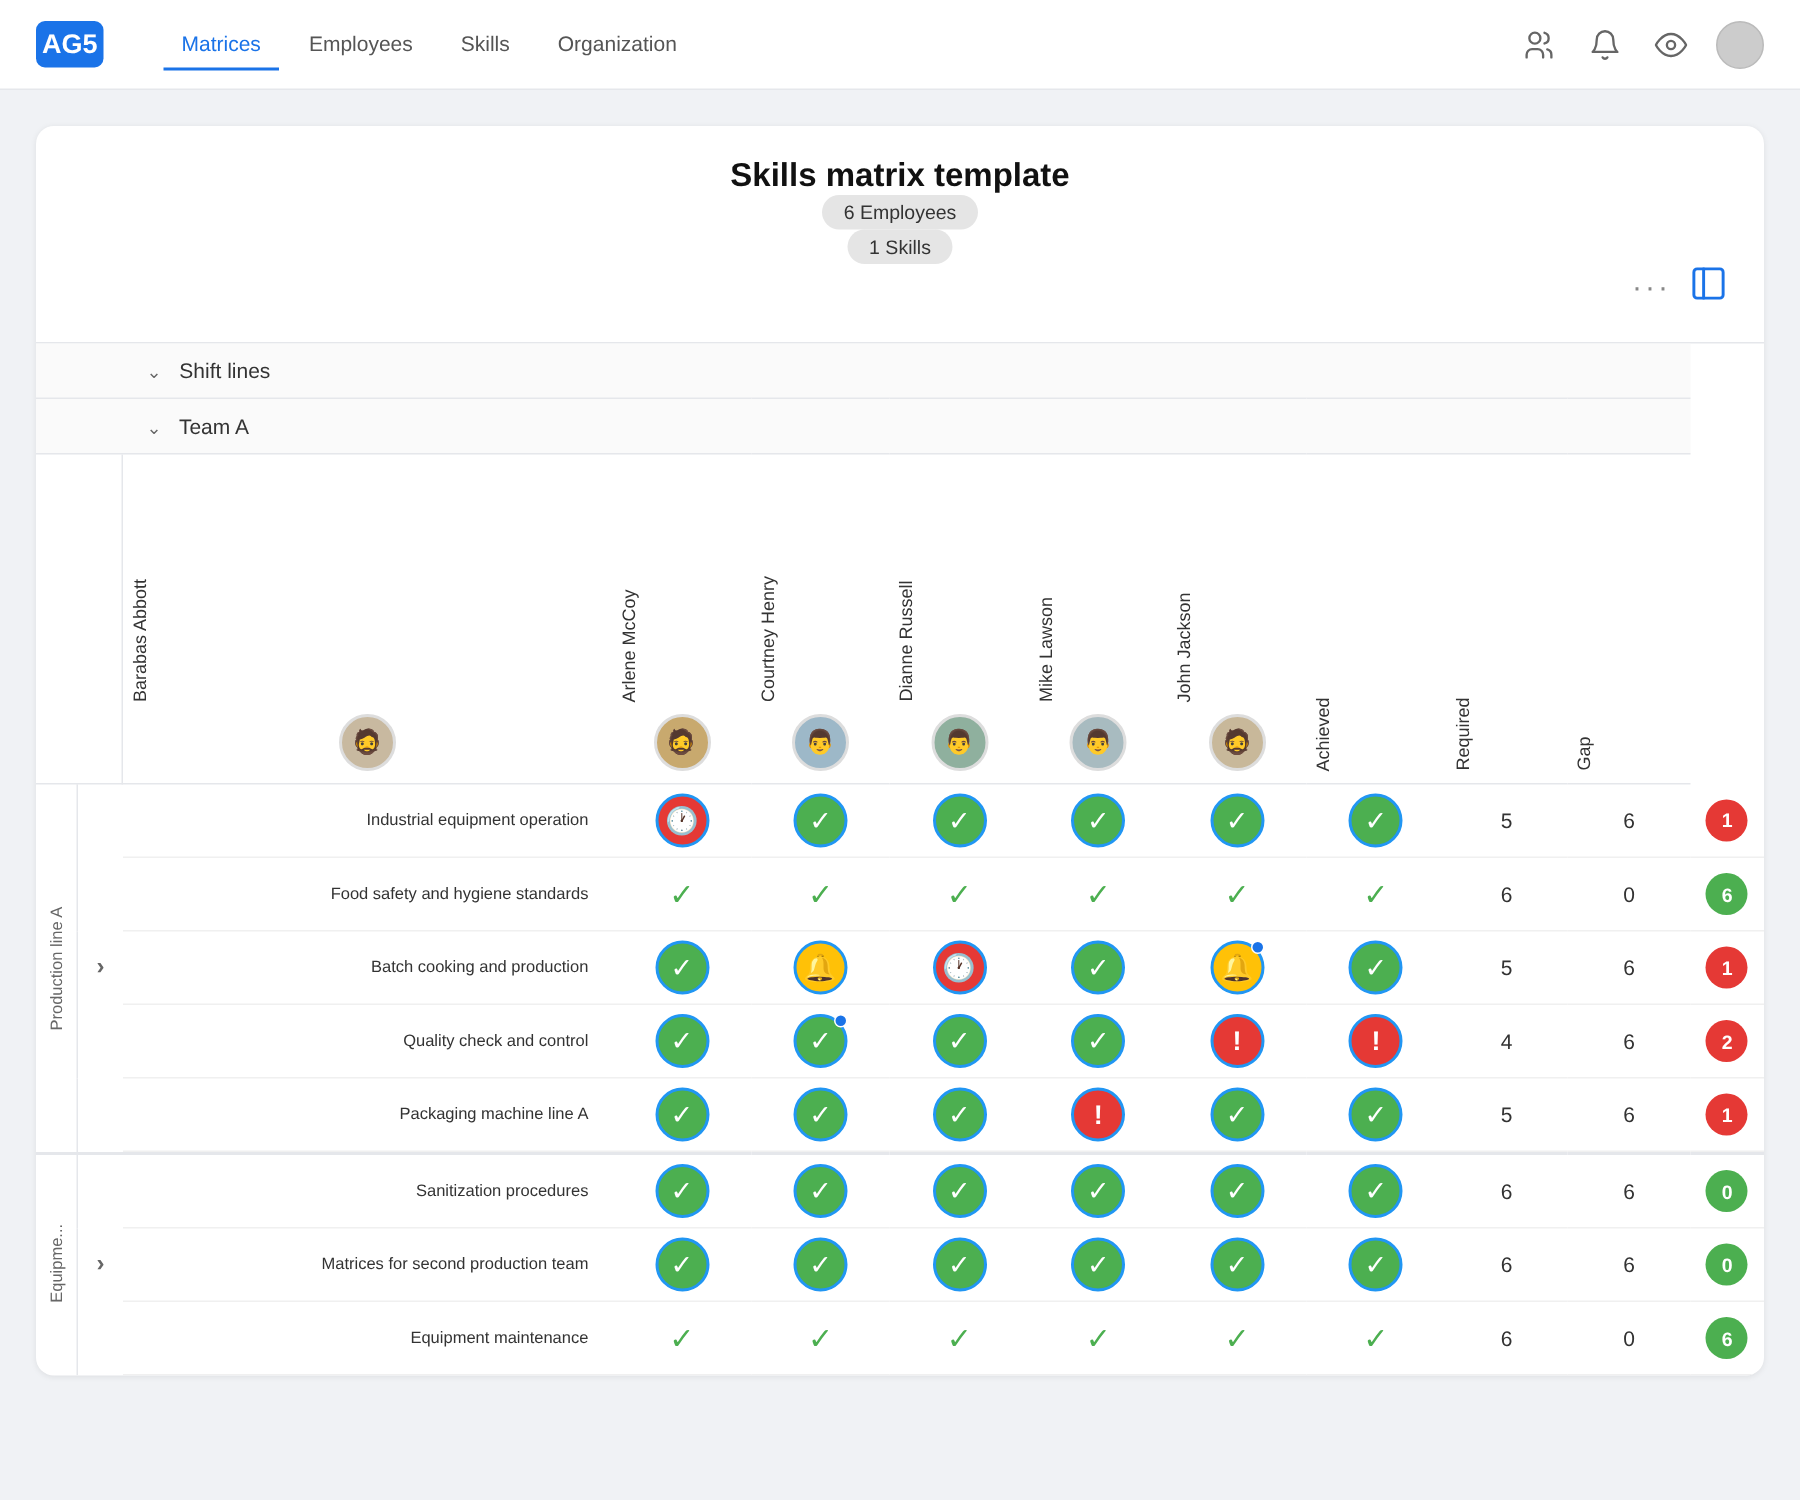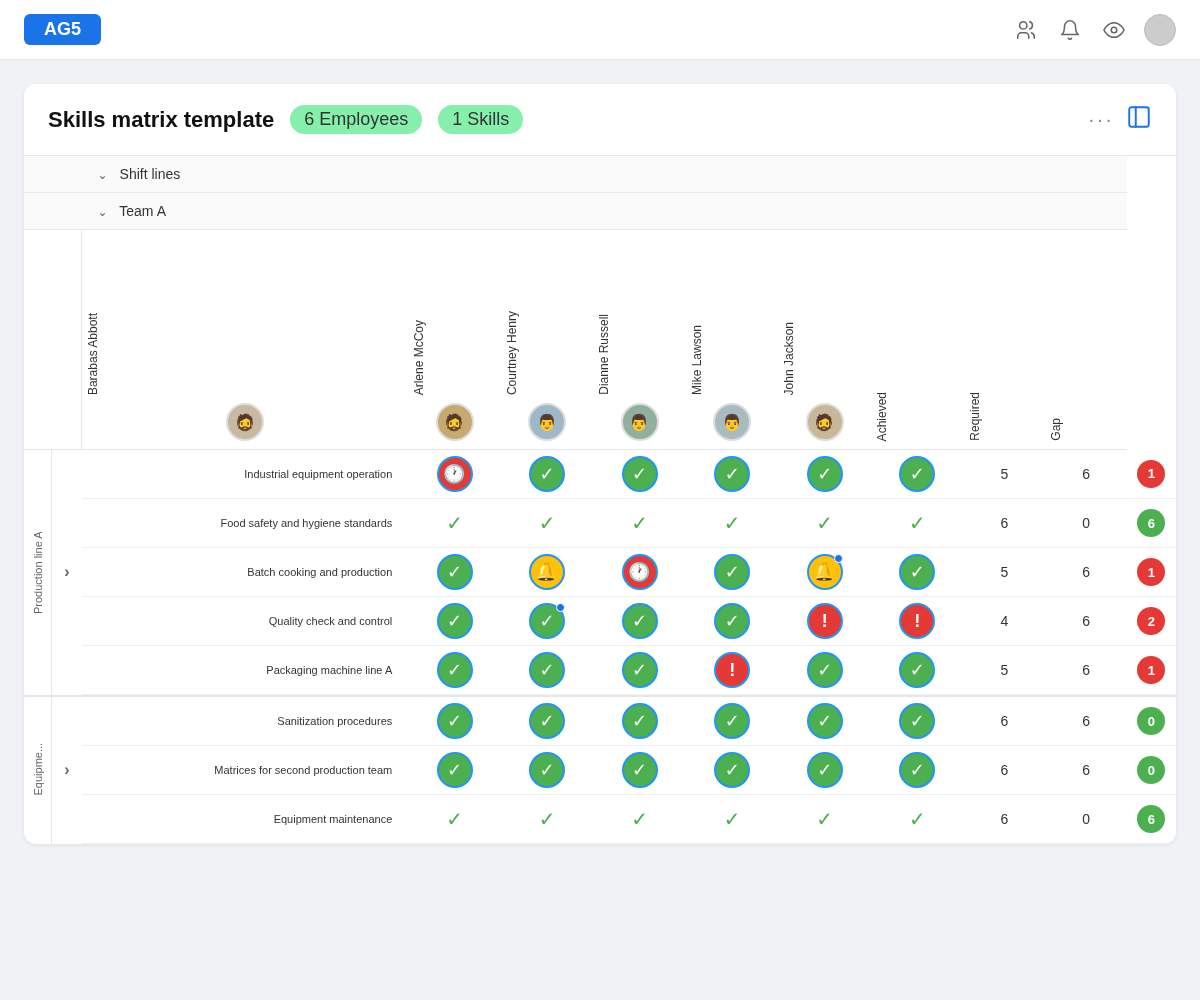--- a/index.html
+++ b/index.html
@@ -13,21 +13,21 @@
       align-items: center;
       padding: 0 24px;
       height: 60px;
       gap: 32px;
     }
     .logo {
       background: #1a73e8;
       color: #fff;
       font-weight: 900;
       font-size: 18px;
-      padding: 5px 20px;
+      padding: 5px 4px;
       border-radius: 6px;
       margin-right: 8px;
     }
     .nav-links { display: flex; gap: 8px; flex: 1; }
     .nav-link {
       padding: 8px 12px;
       font-size: 14px;
       color: #555;
       cursor: pointer;
       border-bottom: 2px solid transparent;
@@ -49,29 +49,29 @@
       border-radius: 12px;
       box-shadow: 0 1px 4px rgba(0,0,0,0.08);
       overflow: hidden;
     }
 
     
     .card-header {
       padding: 20px 24px;
       display: flex;
       align-items: center;
-      gap: 16px;
       border-bottom: 1px solid #e5e7eb;
+      flex-direction: column;
     }
     .card-title { font-size: 22px; font-weight: 700; color: #111; }
     .badge {
       padding: 4px 14px;
       border-radius: 20px;
-      background: #86efac;
-      font-size: 18px;
+      background: #e5e5e5;
+      font-size: 13px;
       color: #333;
       font-weight: 500;
     }
     .header-actions { margin-left: auto; display: flex; gap: 12px; align-items: center; }
     .dots-btn { font-size: 20px; color: #888; cursor: pointer; letter-spacing: 2px; }
     .panel-icon { font-size: 20px; color: #555; cursor: pointer; }
 
     
     .table-wrapper { overflow: auto; }
     table { border-collapse: collapse; width: 100%; }
@@ -234,20 +234,26 @@
     .gap-green { background: #4caf50; }
 
     
     .left-border { border-right: 1px solid #e5e7eb; }
   </style>
 </head>
 <body>
 
 <nav class="navbar">
   <div class="logo">AG5</div>
+  <div class="nav-links">
+    <a class="nav-link active">Matrices</a>
+    <a class="nav-link">Employees</a>
+    <a class="nav-link">Skills</a>
+    <a class="nav-link">Organization</a>
+  </div>
   <div class="nav-icons">
     <div class="nav-icon">
       <svg width="22" height="22" viewBox="0 0 24 24" fill="none" stroke="#666" stroke-width="1.7" stroke-linecap="round" stroke-linejoin="round">
         <circle cx="9" cy="7" r="4"></circle>
           <path d="M3 21v-2a4 4 0 0 1 4-4h4a4 4 0 0 1 4 4v2"></path>
         <path d="M16 3.13a4 4 0 0 1 0 7.75"></path>
           <path d="M21 21v-2a4 4 0 0 0-3-3.85"></path>
       </svg>
     </div>
     <div class="nav-icon">

